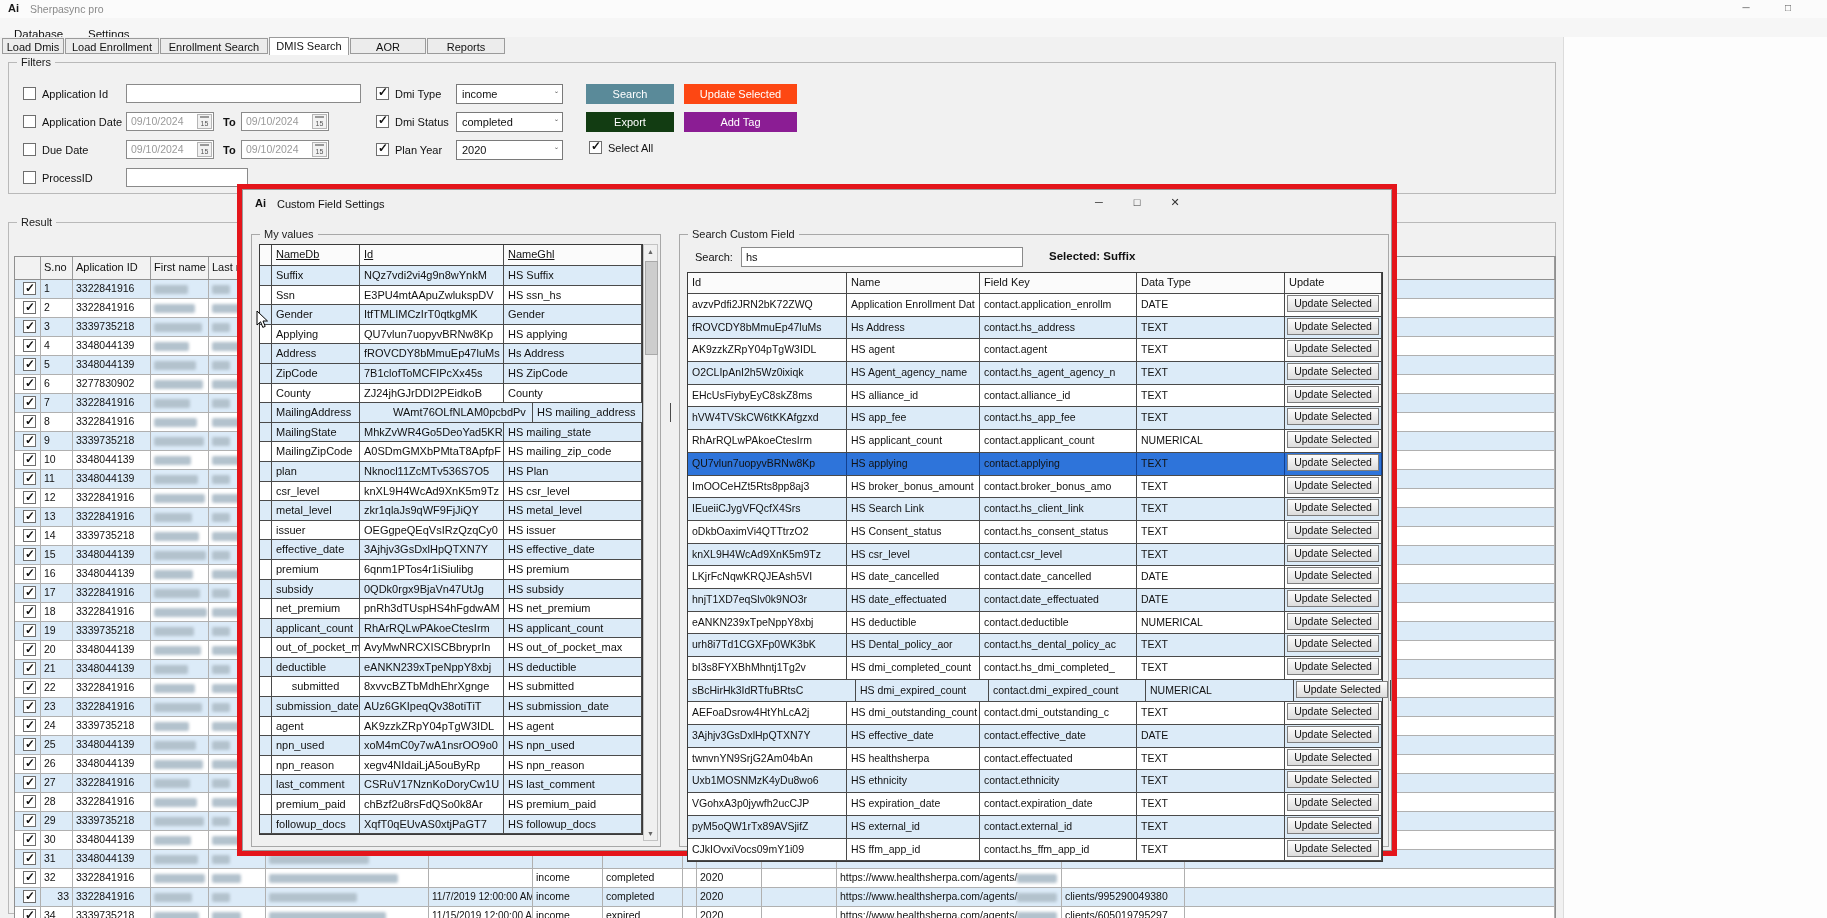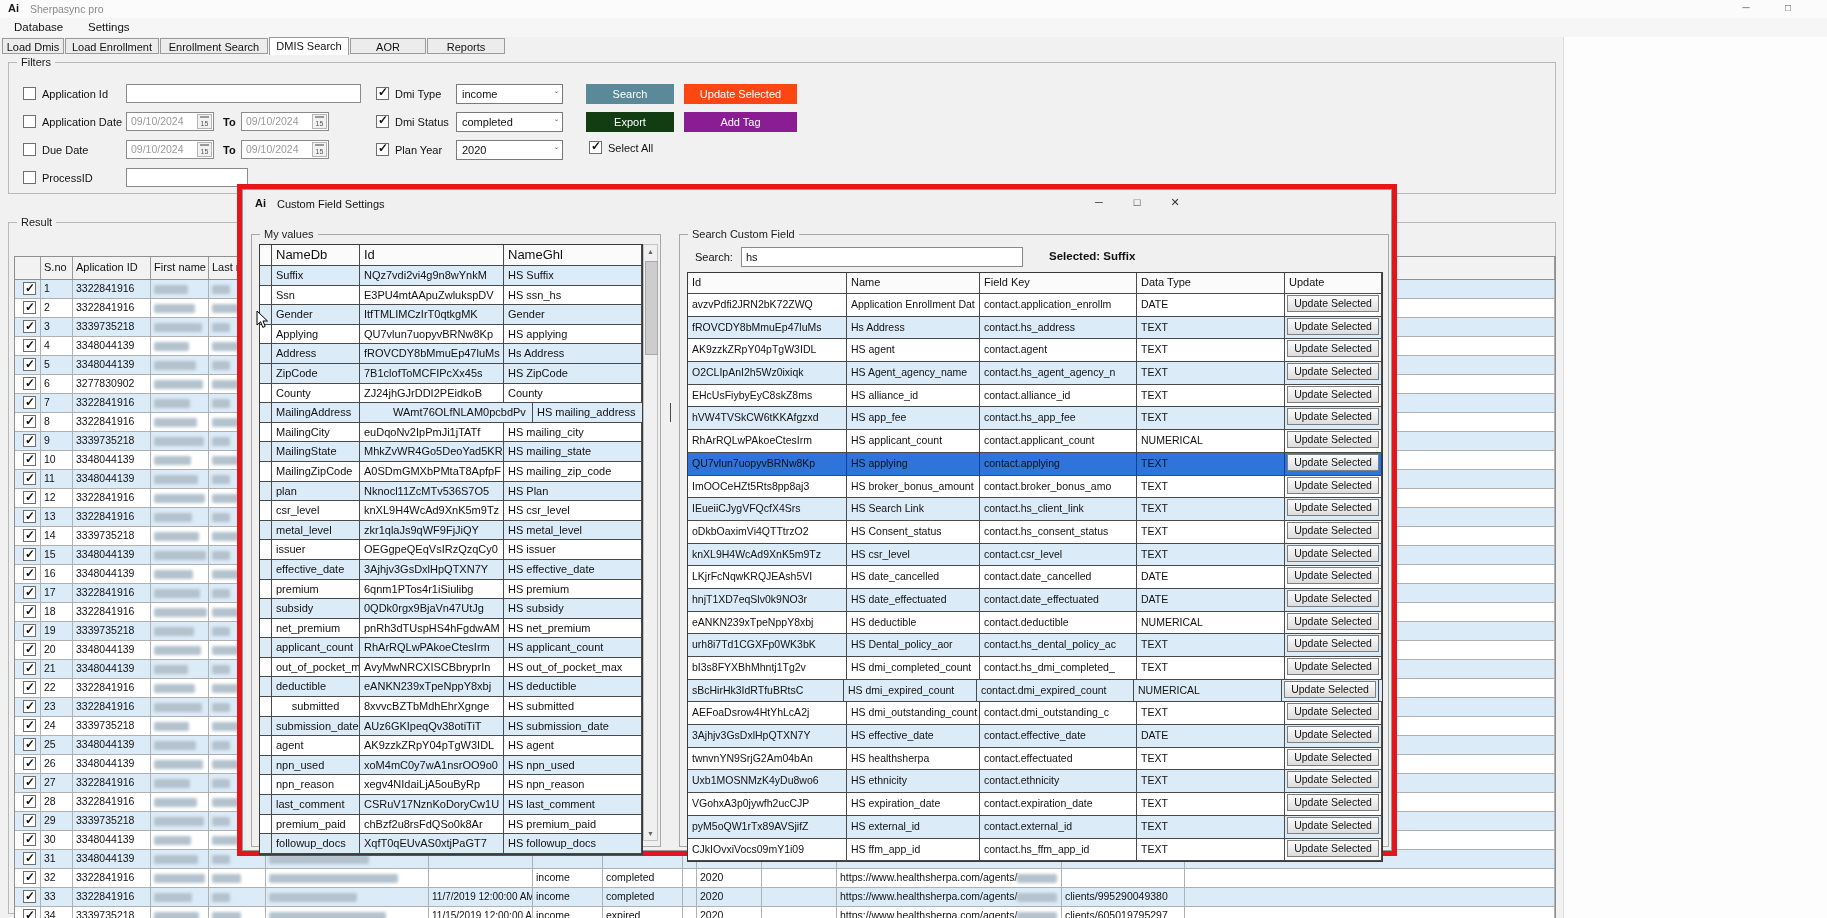--- a/index.html
+++ b/index.html
@@ -4,21 +4,21 @@
 <style>
   html,body{margin:0;padding:0;background:#fff;}
   .app{position:relative;width:1827px;height:918px;background:#fdfdfd;overflow:hidden;
        font-family:"Liberation Sans",sans-serif;color:#111;}
   
   .titlebar{position:absolute;left:0;top:0;width:1827px;height:18px;background:#fbfbfb;}
   .app-logo{position:absolute;left:8px;top:2px;font-size:11px;font-weight:bold;color:#1a1a1a;}
   .app-title{position:absolute;left:30px;top:3px;font-size:10.5px;color:#8a8a8a;}
   .winctl{position:absolute;top:2px;font-size:10px;color:#555;width:20px;text-align:center;}
   .menubar{position:absolute;left:0;top:18px;width:1827px;height:19px;background:#f6f6f6;}
-  .menu-item{position:absolute;top:2px;font-size:11.5px;color:#111;padding:1px 6px;}
+  .menu-item{position:absolute;top:9px;font-size:11.5px;color:#111;padding:1px 6px;}
   .content-bg{position:absolute;left:0;top:37px;width:1563px;height:881px;background:#f1f1f1;border-right:1px solid #dcdcdc;}
   .tabstrip{position:absolute;left:2px;top:37px;height:18px;}
   .tab{position:absolute;top:1px;height:16px;line-height:16px;text-align:center;font-size:11px;
        background:#ececec;border:1px solid #9b9b9b;box-sizing:border-box;}
   .tab.active{background:#fff;height:18px;top:0;z-index:2;border-bottom:none;}
   
   .gb{position:absolute;border:1px solid #b9b9b9;box-sizing:border-box;}
   .gb-lbl{position:absolute;top:-7px;left:8px;background:#f1f1f1;padding:0 4px;font-size:11px;color:#1a1a1a;}
   
   .cb{position:absolute;width:13px;height:13px;border:1px solid #6e6e6e;background:#fff;box-sizing:border-box;}
@@ -50,21 +50,21 @@
   .dlg-title{position:absolute;left:34px;top:8px;font-size:11px;color:#111;}
   .dlg-ctl{position:absolute;top:6px;width:22px;text-align:center;font-size:11px;color:#333;}
   .dlg .gb-lbl{background:#f0f0f0;}
   
   .dgrid{position:absolute;background:#fff;border:1px solid #3a3a3a;}
   .dg-row{display:flex;background:#fff;border-bottom:1px solid #4a4a4a;}
   .dg-row.alt{background:#dcebf8;}
   .dg-row.head{background:#fbfbfb;}
   .dg-cell{flex:none;box-sizing:border-box;border-right:1px solid #4a4a4a;padding:0 4px;overflow:hidden;white-space:nowrap;}
   .mv-row{height:18.6px;line-height:18px;font-size:11px;}
-  .mv-row.head{height:20px;line-height:19px;font-size:13px;}
+  .mv-row.head{height:20px;line-height:19px;font-size:11px;text-decoration:underline;}
   .cf-row{height:21.7px;line-height:21px;font-size:10.5px;}
   .cf-row.head{height:20px;line-height:19px;font-size:11px;}
   .cf-row.sel{background:#2e74da;}
   .cf-row.sel .dg-cell{border-right-color:#12408f;border-bottom-color:#12408f;}
   .upd-btn{margin:1px 2px;height:17px;line-height:15px;flex:1;text-align:center;
            background:linear-gradient(#fdfdfd,#dcdcdc);border:1px solid #7e7e7e;box-sizing:border-box;font-size:10.5px;}
   .sb{position:absolute;width:15px;background:#f0f0f0;border:1px solid #c3c3c3;box-sizing:border-box;}
   .sb .ar{position:absolute;left:0;width:13px;text-align:center;font-size:7px;color:#666;}
   .sb .thumb{position:absolute;left:1px;width:11px;background:#cdcdcd;border:1px solid #a9a9a9;}
   .search-lbl{position:absolute;font-size:11px;}
@@ -724,21 +724,21 @@
         <div class="rt-cell" style="width: 80px;">completed</div>
         <div class="rt-cell" style="width: 14px;"></div>
         <div class="rt-cell" style="width: 65px;">2020</div>
         <div class="rt-cell" style="width: 75px;"></div>
         <div class="rt-cell" style="width: 225px;"><span>https://www.healthsherpa.com/agents/</span><span class="blob" style="width: 40px;"></span></div>
         <div class="rt-cell" style="width: 123px;"></div>
         <div class="rt-cell" style="width: 370px;"></div>
       </div>
       <div class="rt-row alt">
         <div class="rt-cell" style="width: 26px;"><span class="cb checked" style="position: relative; display: inline-block; margin: 2px 0px 0px 5px;"></span></div>
-        <div class="rt-cell" style="width: 32px;">33</div>
+        <div class="rt-cell" style="width: 32px; text-align: right;">33</div>
         <div class="rt-cell" style="width: 78px;">3322841916</div>
         <div class="rt-cell" style="width: 58px;"><span class="blob" style="width: 38px;"></span></div>
         <div class="rt-cell" style="width: 57px;"><span class="blob" style="width: 18px;"></span></div>
         <div class="rt-cell" style="width: 163px;"><span class="blob" style="width: 88px;"></span></div>
         <div class="rt-cell" style="width: 104px; font-size: 10px;">11/7/2019 12:00:00 AM</div>
         <div class="rt-cell" style="width: 70px;">income</div>
         <div class="rt-cell" style="width: 80px;">completed</div>
         <div class="rt-cell" style="width: 14px;"></div>
         <div class="rt-cell" style="width: 65px;">2020</div>
         <div class="rt-cell" style="width: 75px;"></div>
@@ -825,26 +825,20 @@
             <div class="dg-cell" style="width: 12px;"></div>
             <div class="dg-cell" style="width: 88px;">County</div>
             <div class="dg-cell" style="width: 144px;">ZJ24jhGJrDDI2PEidkoB</div>
             <div class="dg-cell" style="width: 138px;">County</div>
           </div>
           <div class="dg-row mv-row alt">
             <div class="dg-cell" style="width: 12px;"></div>
             <div class="dg-cell" style="width: 88px;">MailingAddress</div>
             <div class="dg-cell" style="width: 144px; margin-left: 29px;">WAmt76OLfNLAM0pcbdPv</div>
             <div class="dg-cell" style="width: 138px;">HS mailing_address</div>
-          </div>
-          <div class="dg-row mv-row">
-            <div class="dg-cell" style="width: 12px;"></div>
-            <div class="dg-cell" style="width: 88px;">MailingCity</div>
-            <div class="dg-cell" style="width: 144px;">euDqoNv2IpPmJi1jTATf</div>
-            <div class="dg-cell" style="width: 138px;">HS mailing_city</div>
           </div>
           <div class="dg-row mv-row alt">
             <div class="dg-cell" style="width: 12px;"></div>
             <div class="dg-cell" style="width: 88px;">MailingState</div>
             <div class="dg-cell" style="width: 144px;">MhkZvWR4Go5DeoYad5KR</div>
             <div class="dg-cell" style="width: 138px;">HS mailing_state</div>
           </div>
           <div class="dg-row mv-row">
             <div class="dg-cell" style="width: 12px;"></div>
             <div class="dg-cell" style="width: 88px;">MailingZipCode</div>
@@ -1133,21 +1127,21 @@
           <div class="dg-row cf-row">
             <div class="dg-cell" style="width: 159px;">bI3s8FYXBhMhntj1Tg2v</div>
             <div class="dg-cell" style="width: 133px;">HS dmi_completed_count</div>
             <div class="dg-cell" style="width: 157px;">contact.hs_dmi_completed_</div>
             <div class="dg-cell" style="width: 148px;">TEXT</div>
             <div class="dg-cell" style="width: 97px; display: flex; padding: 0px;">
               <div class="upd-btn">Update Selected</div>
             </div>
           </div>
           <div class="dg-row cf-row alt">
-            <div class="dg-cell" style="width: 156px;">sBcHirHk3IdRTfuBRtsC</div>
+            <div class="dg-cell" style="width: 168px;">sBcHirHk3IdRTfuBRtsC</div>
             <div class="dg-cell" style="width: 133px;">HS dmi_expired_count</div>
             <div class="dg-cell" style="width: 157px;">contact.dmi_expired_count</div>
             <div class="dg-cell" style="width: 148px;">NUMERICAL</div>
             <div class="dg-cell" style="width: 97px; display: flex; padding: 0px;">
               <div class="upd-btn">Update Selected</div>
             </div>
           </div>
           <div class="dg-row cf-row">
             <div class="dg-cell" style="width: 159px;">AEFoaDsrow4HtYhLcA2j</div>
             <div class="dg-cell" style="width: 133px;">HS dmi_outstanding_count</div>

